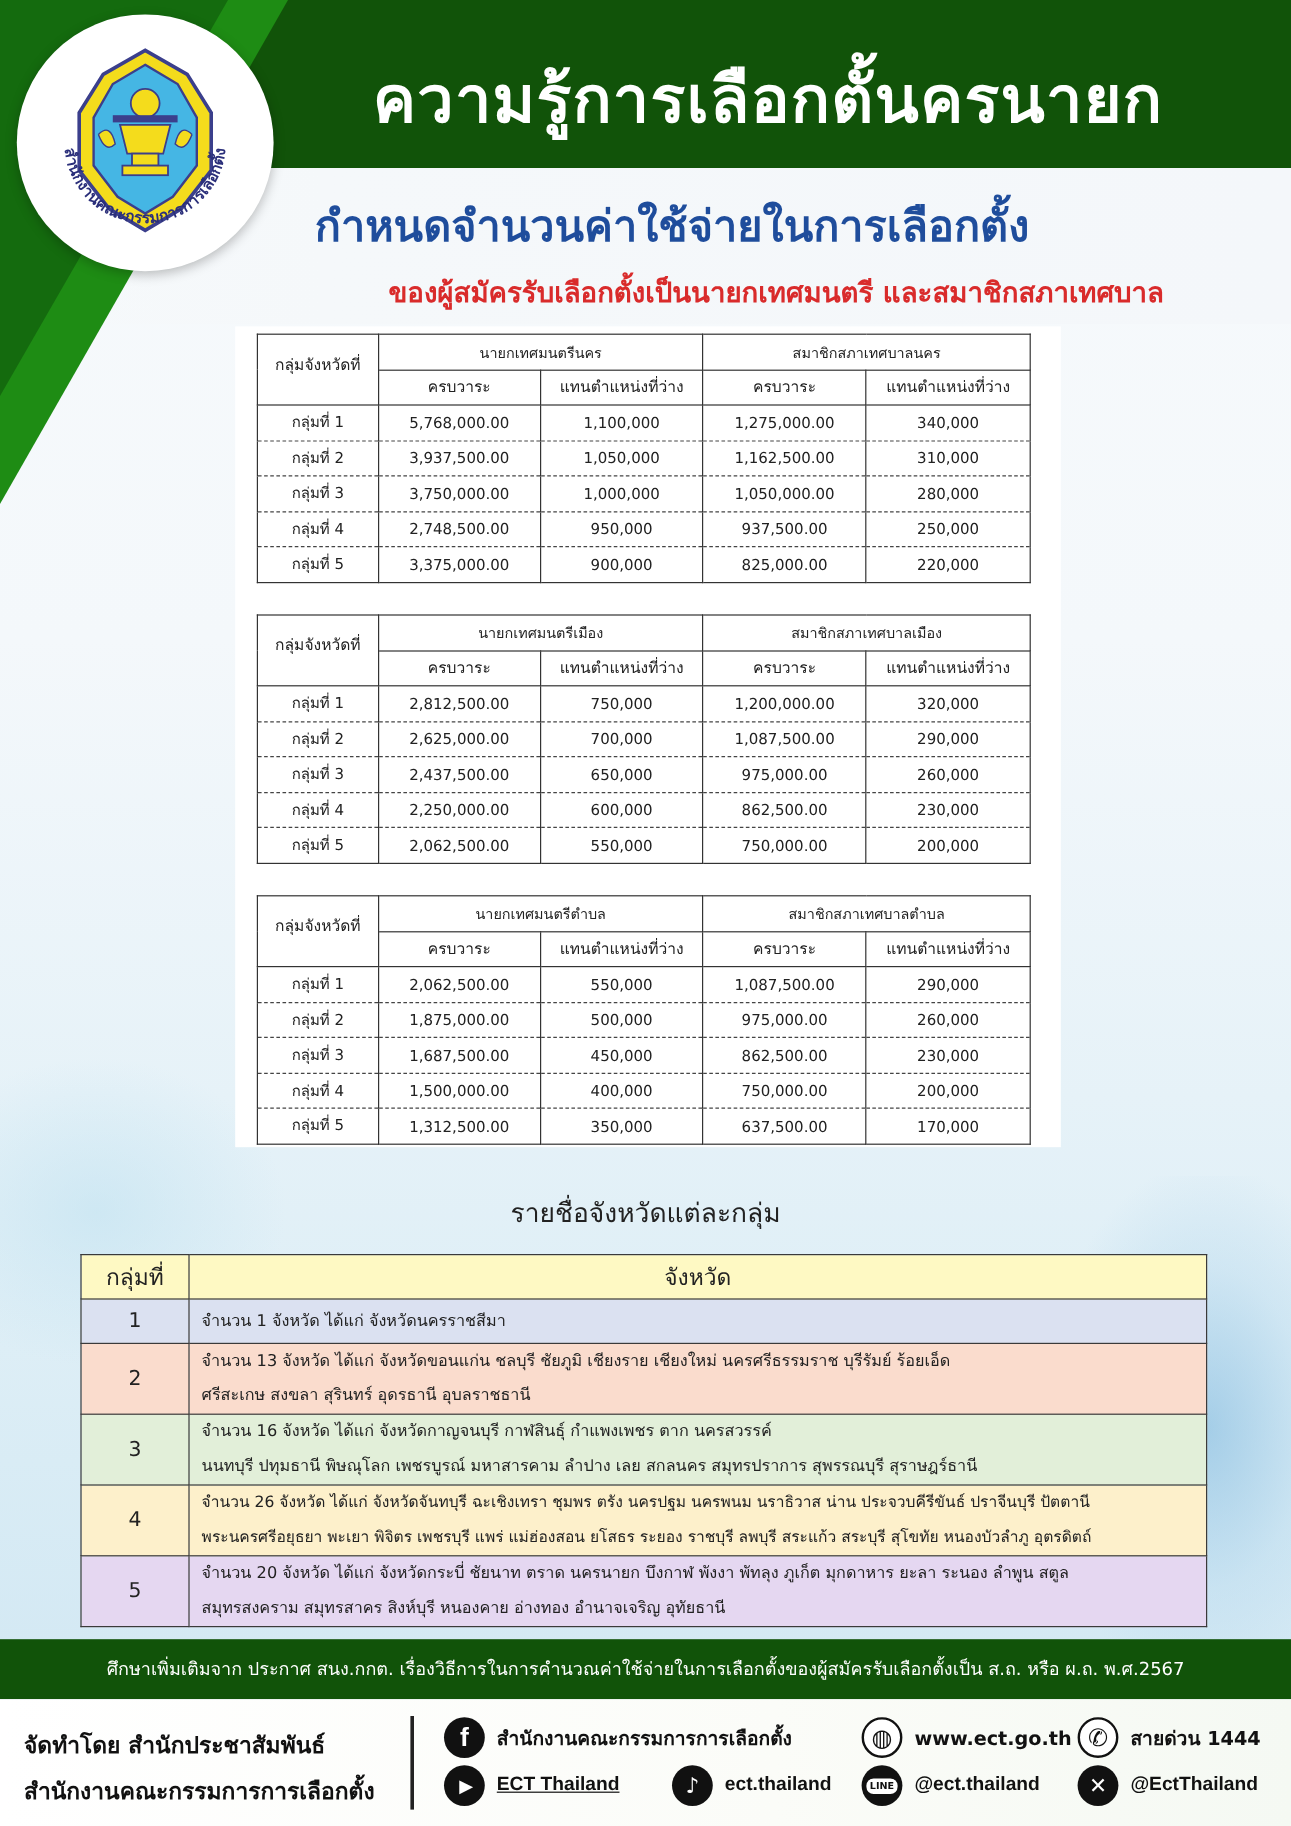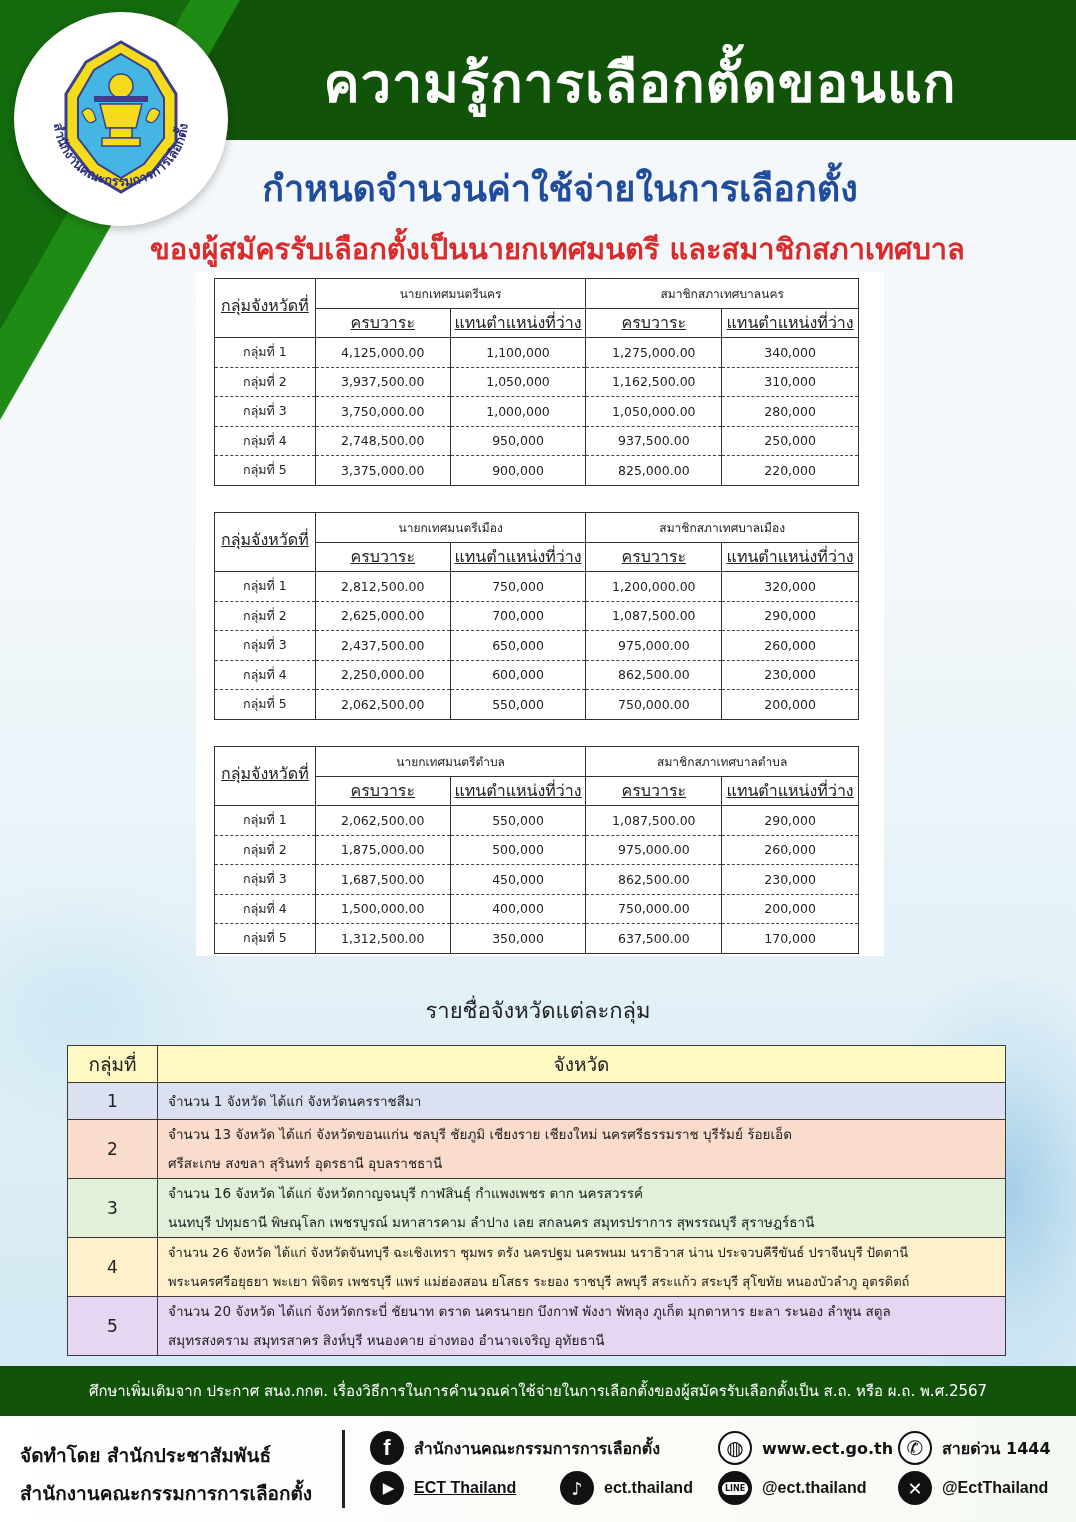--- a/index.html
+++ b/index.html
@@ -47,42 +47,42 @@
   .main-title {
     position: absolute; left: 240px; top: 40px; width: 800px; text-align: center;
     color: #ffffff; font-size: 54px; font-weight: bold; letter-spacing: 1px;
     font-family: "DejaVu Sans", sans-serif;
   }
   .sub-title {
     position: absolute; left: 200px; top: 160px; width: 720px; text-align: center;
     color: #1f4d9c; font-size: 36px; font-weight: bold;
   }
   .sub-title-2 {
-    position: absolute; left: 150px; top: 226px; width: 820px; text-align: left;
-    color: #d92b2b; font-size: 29px; font-weight: bold;
+    position: absolute; left: 150px; top: 226px; width: 820px; text-align: right;
+    color: #d92b2b; font-size: 23px; font-weight: bold;
   }
 
   
   .tables-panel {
     position: absolute; left: 196px; top: 272px; width: 688px; height: 684px;
     background: #ffffff;
   }
   table.exp {
     position: absolute; left: 18px; width: 645px;
     border-collapse: collapse; font-family: "DejaVu Sans", sans-serif;
     font-size: 12.5px; color: #222;
   }
   table.exp td, table.exp th {
     border: 1.5px solid #333; text-align: center; font-weight: normal;
     height: 29.5px;
   }
   table.exp tbody tr td { border-top: 1.5px dashed #444; border-bottom: 1.5px dashed #444; }
   table.exp tbody tr:last-child td { border-bottom: 1.5px solid #333; }
   table.exp .grp-head { font-size: 12px; }
-  table.exp .colhdr { font-size: 16px; text-decoration: underline; }
+  table.exp .colhdr { font-size: 13px; }
 
   
   .list-title {
     position: absolute; left: 300px; top: 993px; width: 476px; text-align: center;
     font-size: 22px; color: #222;
   }
   table.prov {
     position: absolute; left: 67px; top: 1045px; width: 939px;
     border-collapse: collapse; font-size: 13.5px; color: #222;
   }
@@ -150,21 +150,21 @@
     <rect x="84" y="104" width="22" height="10" fill="#f4dc1c" stroke="#3b3f8c" stroke-width="1.5"></rect>
     <rect x="76" y="114" width="38" height="8" fill="#f4dc1c" stroke="#3b3f8c" stroke-width="1.5"></rect>
     <path d="M56 88 Q66 78 70 96 Q62 104 56 88" fill="#f4dc1c" stroke="#3b3f8c" stroke-width="1.2"></path>
     <path d="M134 88 Q124 78 120 96 Q128 104 134 88" fill="#f4dc1c" stroke="#3b3f8c" stroke-width="1.2"></path>
     <text font-size="13" fill="#2b2f7a" font-family="DejaVu Sans, sans-serif" font-weight="bold">
       <textPath href="#arc" startOffset="50%" text-anchor="middle">สำนักงานคณะกรรมการการเลือกตั้ง</textPath>
     </text>
   </svg>
 </div>
 
-<div class="main-title">ความรู้การเลือกตั้ดขอนแก</div>
+<div class="main-title">ความรู้การเลือกตั้นครนายก</div>
 <div class="sub-title">กำหนดจำนวนค่าใช้จ่ายในการเลือกตั้ง</div>
 <div class="sub-title-2">ของผู้สมัครรับเลือกตั้งเป็นนายกเทศมนตรี และสมาชิกสภาเทศบาล</div>
 
 <div class="tables-panel">
 
   <table class="exp" style="top:6px;">
     <colgroup>
         <col style="width:101px">
         <col style="width:135px">
         <col style="width:136px">
@@ -180,21 +180,21 @@
       <tr>
         <th class="colhdr">ครบวาระ</th>
         <th class="colhdr">แทนตำแหน่งที่ว่าง</th>
         <th class="colhdr">ครบวาระ</th>
         <th class="colhdr">แทนตำแหน่งที่ว่าง</th>
       </tr>
     </thead>
     <tbody>
       <tr>
           <td>กลุ่มที่ 1</td>
-          <td>4,125,000.00</td>
+          <td>5,768,000.00</td>
           <td>1,100,000</td>
           <td>1,275,000.00</td>
           <td>340,000</td>
         </tr>
       <tr>
           <td>กลุ่มที่ 2</td>
           <td>3,937,500.00</td>
           <td>1,050,000</td>
           <td>1,162,500.00</td>
           <td>310,000</td>

